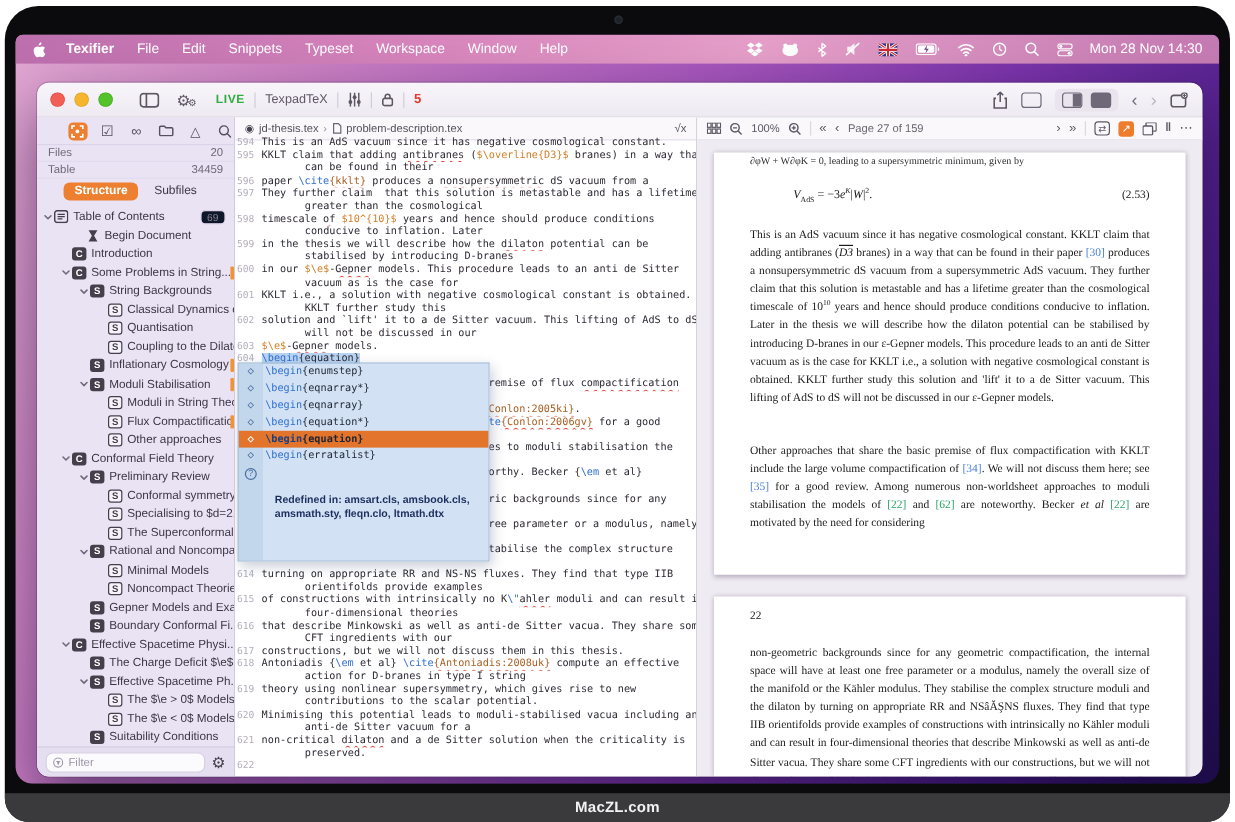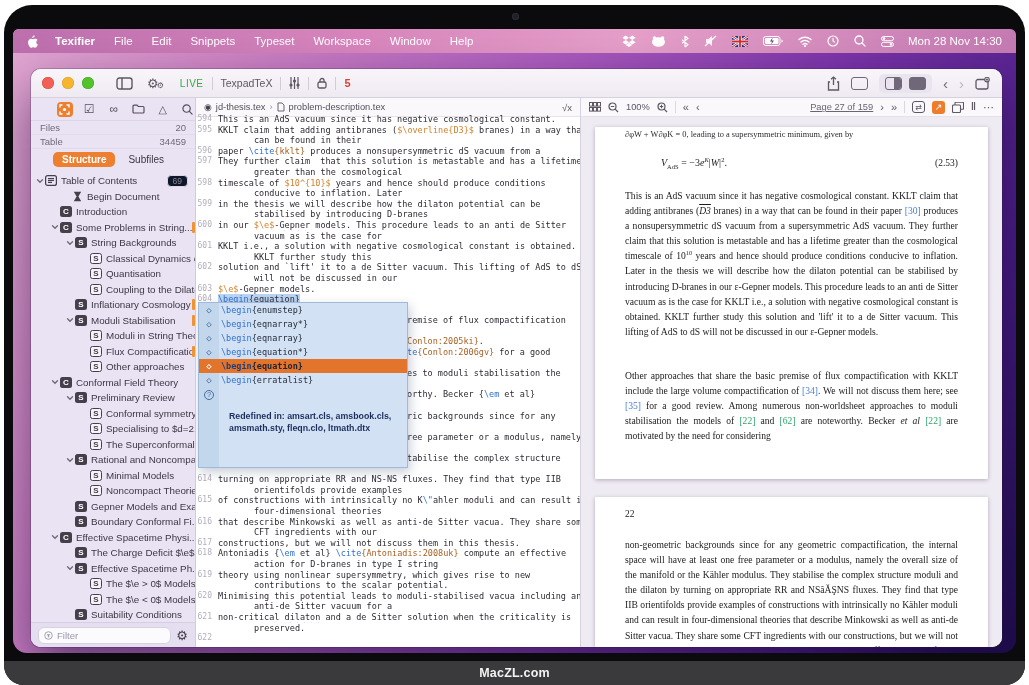--- a/index.html
+++ b/index.html
@@ -36,21 +36,21 @@
             background:#fff; border-radius:10px; overflow:hidden;
             box-shadow:0 22px 50px rgba(10,0,40,.5), 0 0 0 1px rgba(60,40,80,.25); }
   .titlebar { height:29px; background:linear-gradient(#f8f5fa,#efeaf2); border-bottom:1px solid #d7d1dd;
               display:flex; align-items:center; font-size:10.5px; color:#4c4752; }
   .tl { width:12px; height:12px; border-radius:50%; margin-right:8px; }
   .tl.r{ background:#f15f57; box-shadow:inset 0 0 0 .5px #d9493f;}
   .tl.y{ background:#f5b52e; box-shadow:inset 0 0 0 .5px #d99e20;}
   .tl.g{ background:#53c22b; box-shadow:inset 0 0 0 .5px #3ea51c;}
   .tbtn { display:flex; align-items:center; color:#5d5764; cursor:default; }
   .tdiv { width:1px; height:13px; background:#d2ccd9; margin:0 8px; }
-  .live { color:#2fae3e; font-weight:normal; font-size:10px; letter-spacing:.5px; }
+  .live { color:#2fae3e; font-weight:bold; font-size:10px; letter-spacing:.5px; }
   .errcount { color:#e03c30; font-weight:bold; font-size:11px; }
   .rightgrp { margin-left:auto; display:flex; align-items:center; gap:11px; padding-right:12px; }
   .viewbtn { width:17px; height:13px; border:1.5px solid #6e6878; border-radius:3px; }
   .viewbtn.split { display:flex; overflow:hidden; }
   .viewbtn.split .half { flex:1; } .viewbtn.split .half.dark { background:#6e6878; }
   .viewbtn.fill { background:#6e6878; border-color:#6e6878; }
   .segwrap { display:flex; gap:7px; align-items:center; background:#e9e4ee; border-radius:5px; padding:3px 6px; }
   .navch { font-size:15px; color:#6e6878; line-height:1; }
   .navch.dis { color:#b9b3c1; }
 
@@ -108,21 +108,21 @@
   .ac-gutcol { flex:0 0 20px; display:flex; justify-content:center; padding-top:3px; }
   .qicon { width:10px; height:10px; border:1px solid #4a6fa0; border-radius:50%; color:#4a6fa0; font-size:7.5px; display:flex; align-items:center; justify-content:center; font-family:"Liberation Sans",sans-serif; }
   .ac-text { font-family:"Liberation Sans",sans-serif; font-weight:bold; font-size:8.8px; color:#1c2e5e; padding:24px 8px 6px 10px; line-height:1.35; }
 
   
   .pdfpane { flex:1; background:#efebf2; display:flex; flex-direction:column; }
   .ptb { height:19px; background:#faf8fb; border-bottom:1px solid #e6e1ea; display:flex; align-items:center; gap:7px; padding:0 8px; font-size:9.3px; color:#5d5764; }
   .pic { display:flex; align-items:center; justify-content:center; line-height:1; }
   .pic.ch { font-size:11px; }
   .pdiv { width:1px; height:12px; background:#ddd7e2; }
-  .pgind { flex:1; text-align:right; color:#6a6570;text-decoration:underline; }
+  .pgind { flex:1; text-align:left; color:#6a6570; }
   .pic.orange { width:13px; height:13px; background:#ed7d2c; border-radius:3px; color:#fff; font-size:9px; }
   .syncbox { width:13px; height:12px; border:1px solid #5d5764; border-radius:3px; font-size:8px; display:flex; align-items:center; justify-content:center; }
   .pages { flex:1; overflow:hidden; padding:10px 14px 0; display:flex; flex-direction:column; gap:18px; }
   .page { background:#fff; box-shadow:0 1px 4px rgba(40,20,70,.3); border-radius:1px; }
   .page1 { height:352px; padding:3px 30px 0; overflow:hidden; }
   .page2 { flex:1; padding:12px 30px 0; overflow:hidden; }
   .serif { font-family:"Liberation Serif", serif; color:#1b1b1d; }
   .topline { font-size:8.4px; color:#2c2c30; overflow:hidden; height:11px; }
   .eqrow { display:flex; align-items:baseline; margin-top:16px; font-size:10px; }
   .eq { margin-left:36px; }

